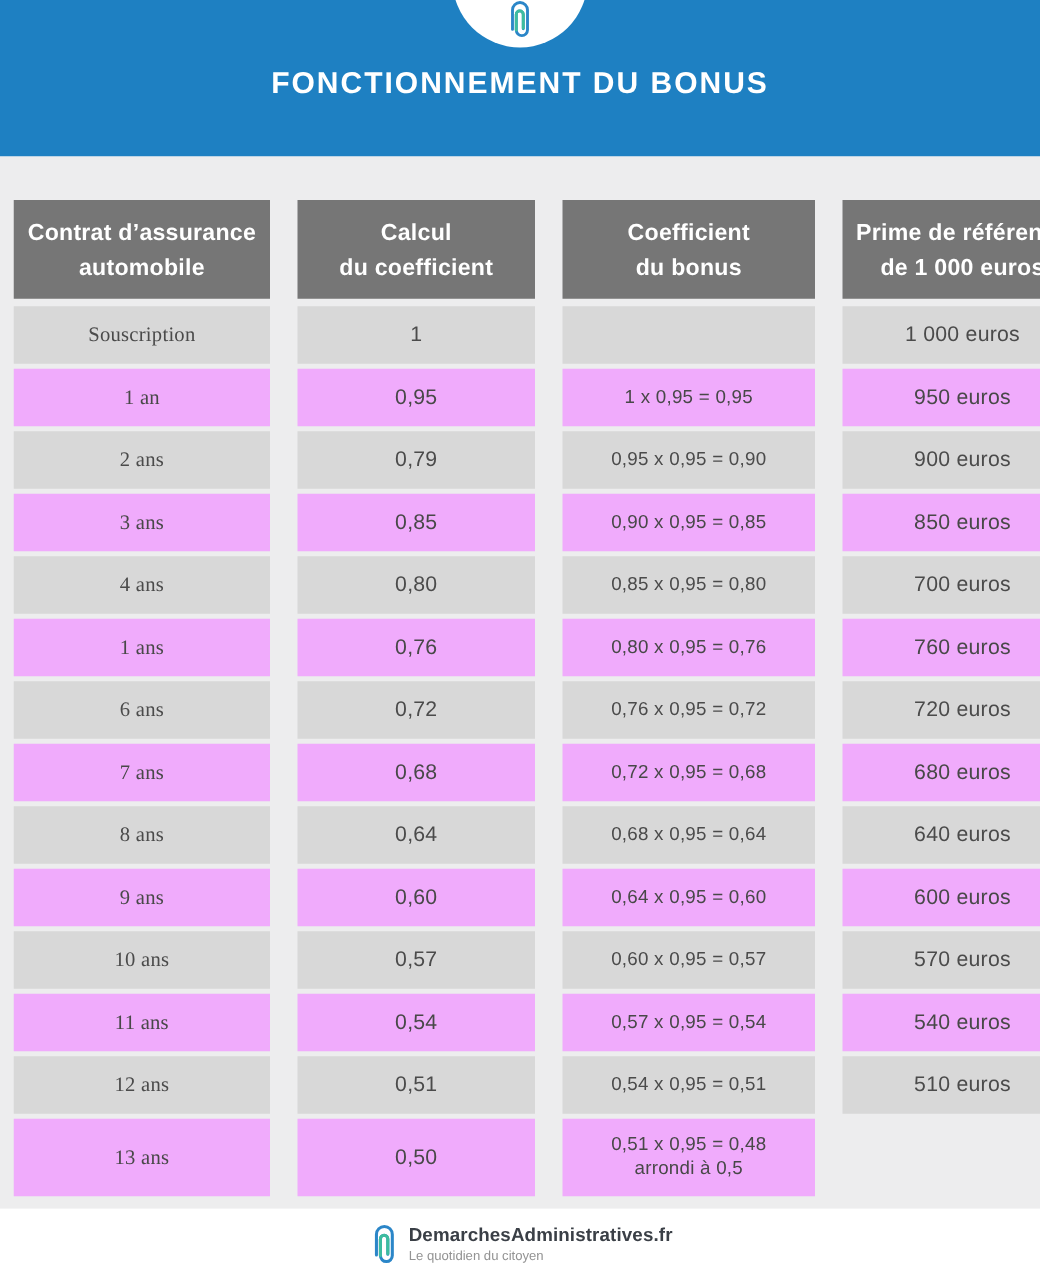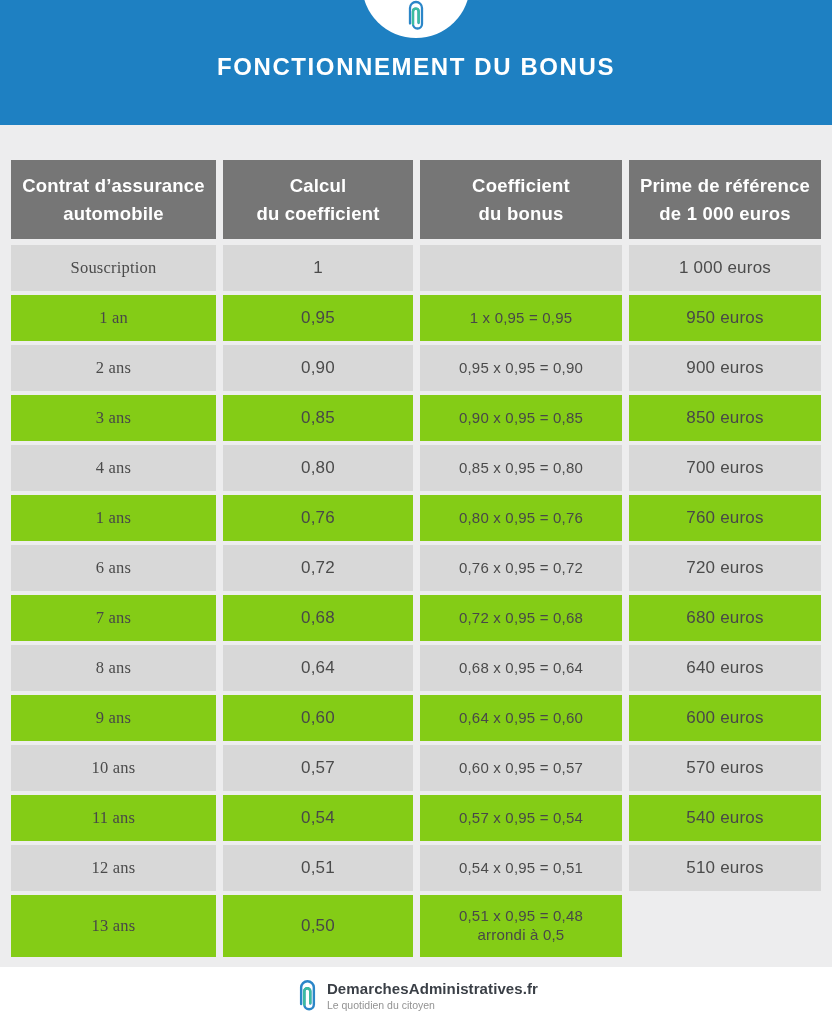--- a/index.html
+++ b/index.html
@@ -9,31 +9,31 @@
   
   .hero{position:relative;height:125px;background:#1e80c2;display:flex;flex-direction:column;
         align-items:center;justify-content:flex-end;padding-bottom:44px;box-sizing:border-box;}
   .hero-circle{position:absolute;top:-70px;left:50%;transform:translateX(-50%);
         width:108px;height:108px;background:#ffffff;border-radius:50%;}
   .hero-clip{position:absolute;left:50%;bottom:5px;transform:translateX(-50%);}
   .hero-title{color:#ffffff;font-size:24px;font-weight:bold;letter-spacing:1.6px;}
 
   
   .content{background:#ededee;padding:35px 11px 10px 11px;box-sizing:border-box;height:842px;}
-  .row{display:grid;grid-template-columns:205px 190px 202px 192px;column-gap:7px;margin-bottom:4px;}
+  .row{display:grid;grid-template-columns:205px 190px 202px 192px;column-gap:22px;margin-bottom:4px;}
   .cell{display:flex;align-items:center;justify-content:center;text-align:center;
         white-space:pre-line;box-sizing:border-box;}
   .thead{margin-bottom:6px;}
   .thead .cell{height:79px;background:#767676;color:#ffffff;font-size:18.5px;font-weight:600;
         line-height:1.5;letter-spacing:.2px;}
   .trow .cell{height:46px;color:#4b4b4b;font-size:17px;letter-spacing:.2px;line-height:1.25;}
   .trow .cell.c-calc{font-size:15px;}
   .trow .cell.c-contract{font-size:16.5px;font-family:Liberation Serif, serif;}
   .trow.light .cell{background:#d8d8d8;}
-  .trow.dark .cell{background:#84cc16;color:#484848;}
+  .trow.dark .cell{background:#f0abfc;color:#484848;}
   .trow.tall .cell{height:62px;}
   .trow:last-child{margin-bottom:0;}
 
   
   .footer{height:57px;background:#ffffff;display:flex;align-items:center;justify-content:center;gap:6px;}
   .brand-text{display:flex;flex-direction:column;line-height:1.15;}
   .brand-name{font-size:15px;font-weight:bold;color:#3a3f46;letter-spacing:.1px;}
   .brand-tagline{font-size:10.5px;color:#939393;margin-top:2px;}
 </style>
 </head>
@@ -80,21 +80,21 @@
 
     <div class="row trow dark">
       <div class="cell c-contract">1 an</div>
       <div class="cell c-coef">0,95</div>
       <div class="cell c-calc">1 x 0,95 = 0,95</div>
       <div class="cell c-prime">950 euros</div>
     </div>
 
     <div class="row trow light">
       <div class="cell c-contract">2 ans</div>
-      <div class="cell c-coef">0,90</div>
+      <div class="cell c-coef">0,79</div>
       <div class="cell c-calc">0,95 x 0,95 = 0,90</div>
       <div class="cell c-prime">900 euros</div>
     </div>
 
     <div class="row trow dark">
       <div class="cell c-contract">3 ans</div>
       <div class="cell c-coef">0,85</div>
       <div class="cell c-calc">0,90 x 0,95 = 0,85</div>
       <div class="cell c-prime">850 euros</div>
     </div>

